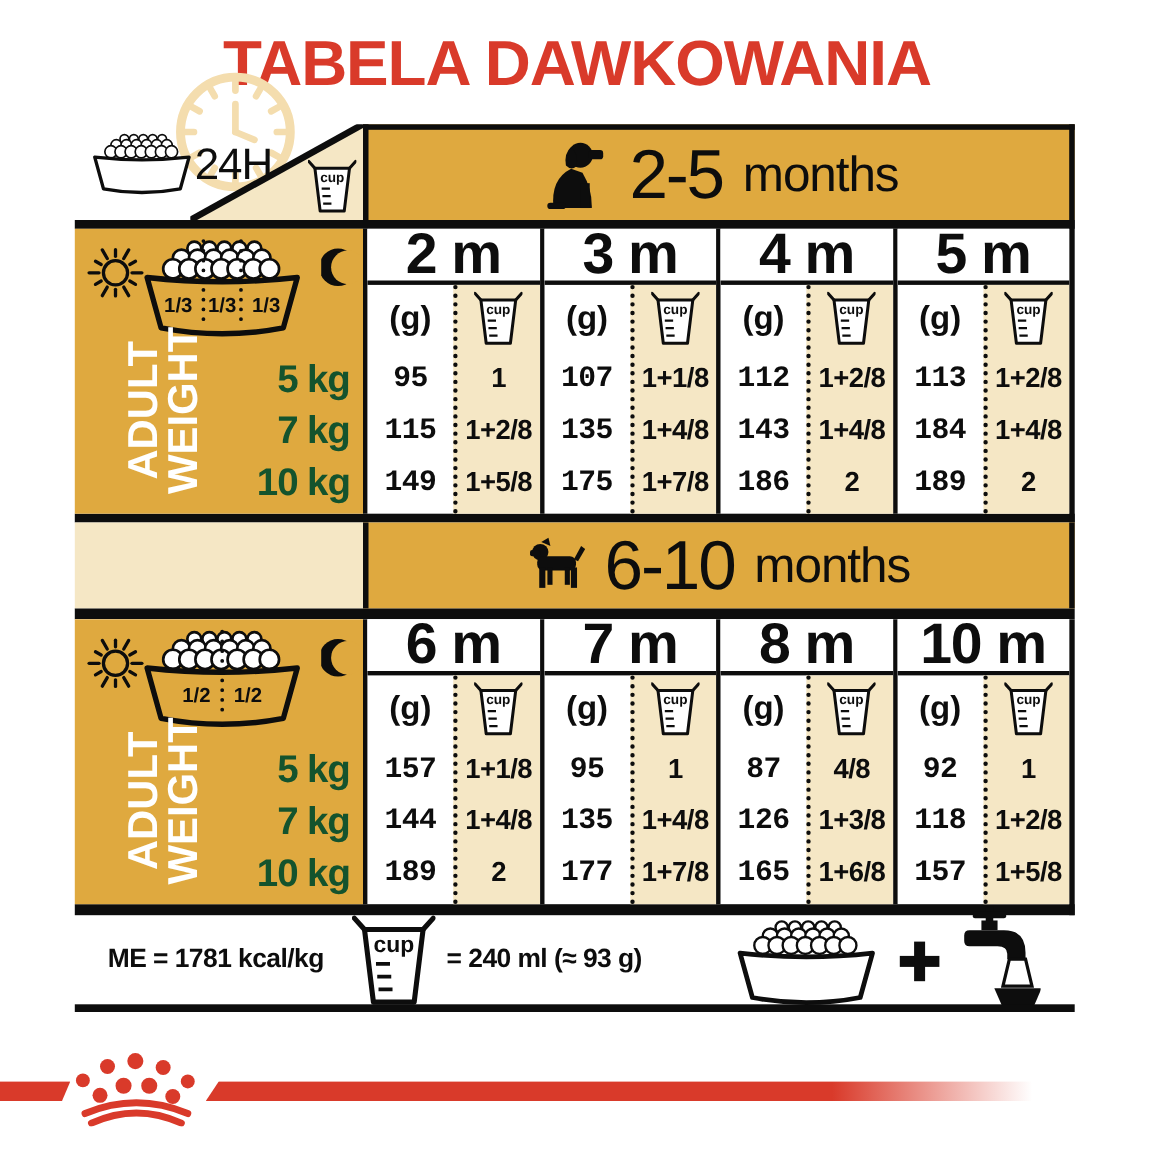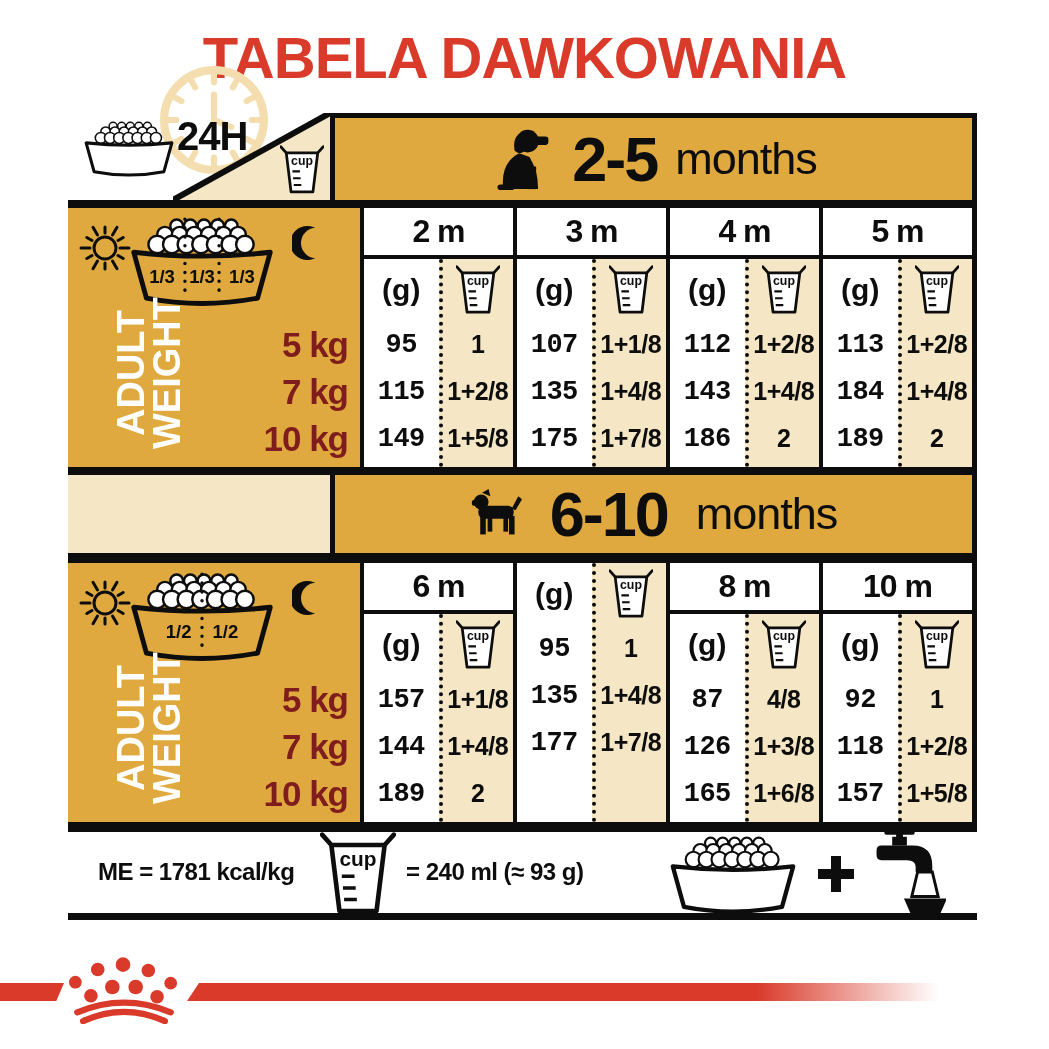--- a/index.html
+++ b/index.html
@@ -10,63 +10,63 @@
          font-family:"Liberation Sans","DejaVu Sans",sans-serif;color:var(--line);}
   .abs{position:absolute;}
   svg{display:block;width:100%;height:100%;}
 
   .title{position:absolute;top:24px;left:0;right:0;text-align:center;
          font-size:58px;font-weight:900;letter-spacing:-1px;color:var(--red);}
 
   
   .clock{left:158px;top:64px;width:112px;height:112px;z-index:0;}
   .bowl24{left:80px;top:116px;width:98px;height:66px;z-index:2;}
-  .lbl24{left:177px;top:114px;font-size:40px;font-weight:700;z-index:2;letter-spacing:-1px;text-align:right;}
+  .lbl24{left:177px;top:128px;font-size:40px;font-weight:400;z-index:2;letter-spacing:-1px;text-align:right;}
   .wedge{left:173px;top:113px;width:157px;height:87px;z-index:1;}
   .wedge .cupw{position:absolute;right:6px;bottom:4px;width:44px;height:52px;}
   .ageband{left:330px;top:113px;width:647px;height:87px;background:var(--gold);
            border:5px solid var(--line);border-bottom:none;box-sizing:border-box;
            display:flex;align-items:center;justify-content:center;gap:18px;z-index:1;}
   .dogico{width:64px;height:64px;flex:none;}
-  .age-bold{font-size:63px;font-weight:700;letter-spacing:-2px;}
+  .age-bold{font-size:63px;font-weight:400;letter-spacing:-2px;}
   .age-rest{font-size:45px;font-weight:400;letter-spacing:-1px;}
 
   
   .tbl{position:absolute;left:68px;width:909px;display:flex;box-sizing:border-box;
        border-right:5px solid var(--line);background:#fff;}
   .tbl1{top:200px;height:275px;border-top:8px solid var(--line);border-bottom:8px solid var(--line);}
   .tbl2{top:563px;height:269px;border-bottom:10px solid var(--line);}
-  .panel{width:292px;flex:none;background:var(--gold);position:relative;}
+  .panel{width:262px;flex:none;background:var(--gold);position:relative;}
   .sunico{left:8px;top:10px;width:58px;height:60px;}
   .bowlp{left:56px;top:2px;width:156px;height:104px;}
   .moonico{left:224px;top:14px;width:36px;height:42px;}
   .vlabel{left:-6px;top:124px;width:184px;height:82px;transform:rotate(-90deg);
           color:#fff;font-weight:900;font-size:38px;line-height:.95;text-align:center;}
-  .wrow{right:12px;height:47px;line-height:47px;color:#7f1d1d;font-weight:900;
+  .wrow{right:12px;height:47px;line-height:47px;color:#14532d;font-weight:900;
         font-size:35px;text-align:center;letter-spacing:-1px;}
   .cols{flex:1;display:flex;min-width:0;}
   .mcol{flex:1;display:flex;flex-direction:column;border-left:4px solid var(--line);min-width:0;}
   .mhead{height:47px;line-height:47px;border-bottom:4px solid var(--line);background:#fff;
-         text-align:center;font-size:32px;font-weight:900;letter-spacing:-1px;}
+         text-align:center;font-size:52px;font-weight:900;letter-spacing:-1px;}
   .mbody{flex:1;display:flex;min-height:0;}
   .gcol,.ccol{width:50%;display:grid;grid-template-rows:62px 47px 47px 47px;
               align-items:center;justify-items:center;min-width:0;box-sizing:border-box;}
   .ccol{border-left:4px dotted var(--line);background:var(--beige);}
   .unitg{font-size:30px;font-weight:900;}
   .cupsm{width:44px;height:54px;}
   .val{font-size:25px;font-weight:800;letter-spacing:-.5px;white-space:nowrap;}
   .gval{font-size:27px;font-family:Liberation Mono, monospace;}
 
   
   .band2{left:68px;top:475px;width:909px;height:88px;display:flex;box-sizing:border-box;
          border-bottom:10px solid var(--line);}
   .band2-left{width:262px;flex:none;background:var(--beige);}
   .band2-gold{flex:1;background:var(--gold);border-left:5px solid var(--line);
               border-right:5px solid var(--line);display:flex;align-items:center;
-              justify-content:center;gap:28px;}
+              justify-content:center;gap:18px;}
   .dogico2{width:52px;height:56px;flex:none;}
 
   
   .me{left:98px;top:858px;font-size:24px;font-weight:900;letter-spacing:-.5px;}
   .cupbig{left:320px;top:830px;width:76px;height:88px;}
   .cupeq{left:406px;top:858px;font-size:24px;font-weight:900;letter-spacing:-.5px;}
   .bowlbig{left:652px;top:832px;width:162px;height:86px;}
   .plus{left:818px;top:856px;width:36px;height:36px;}
   .plus::before{content:"";position:absolute;left:0;top:13px;width:36px;height:10px;background:var(--line);}
   .plus::after{content:"";position:absolute;left:13px;top:0;width:10px;height:36px;background:var(--line);}
@@ -430,20 +430,21 @@
     <text x="32" y="31" text-anchor="middle" font-size="18" font-weight="bold" fill="#0D0D0D">cup</text>
                 </svg>
               </div>
               <div class="val">1+1/8</div>
               <div class="val">1+4/8</div>
               <div class="val">2</div>
             </div>
           </div>
         </div>
         <div class="mcol">
+          <div class="mhead">7 m</div>
           <div class="mbody">
             <div class="gcol">
               <div class="unitg">(g)</div>
               <div class="val gval">95</div>
               <div class="val gval">135</div>
               <div class="val gval">177</div>
             </div>
             <div class="ccol">
               <div class="cupsm">
                 <svg viewBox="0 0 64 76">

